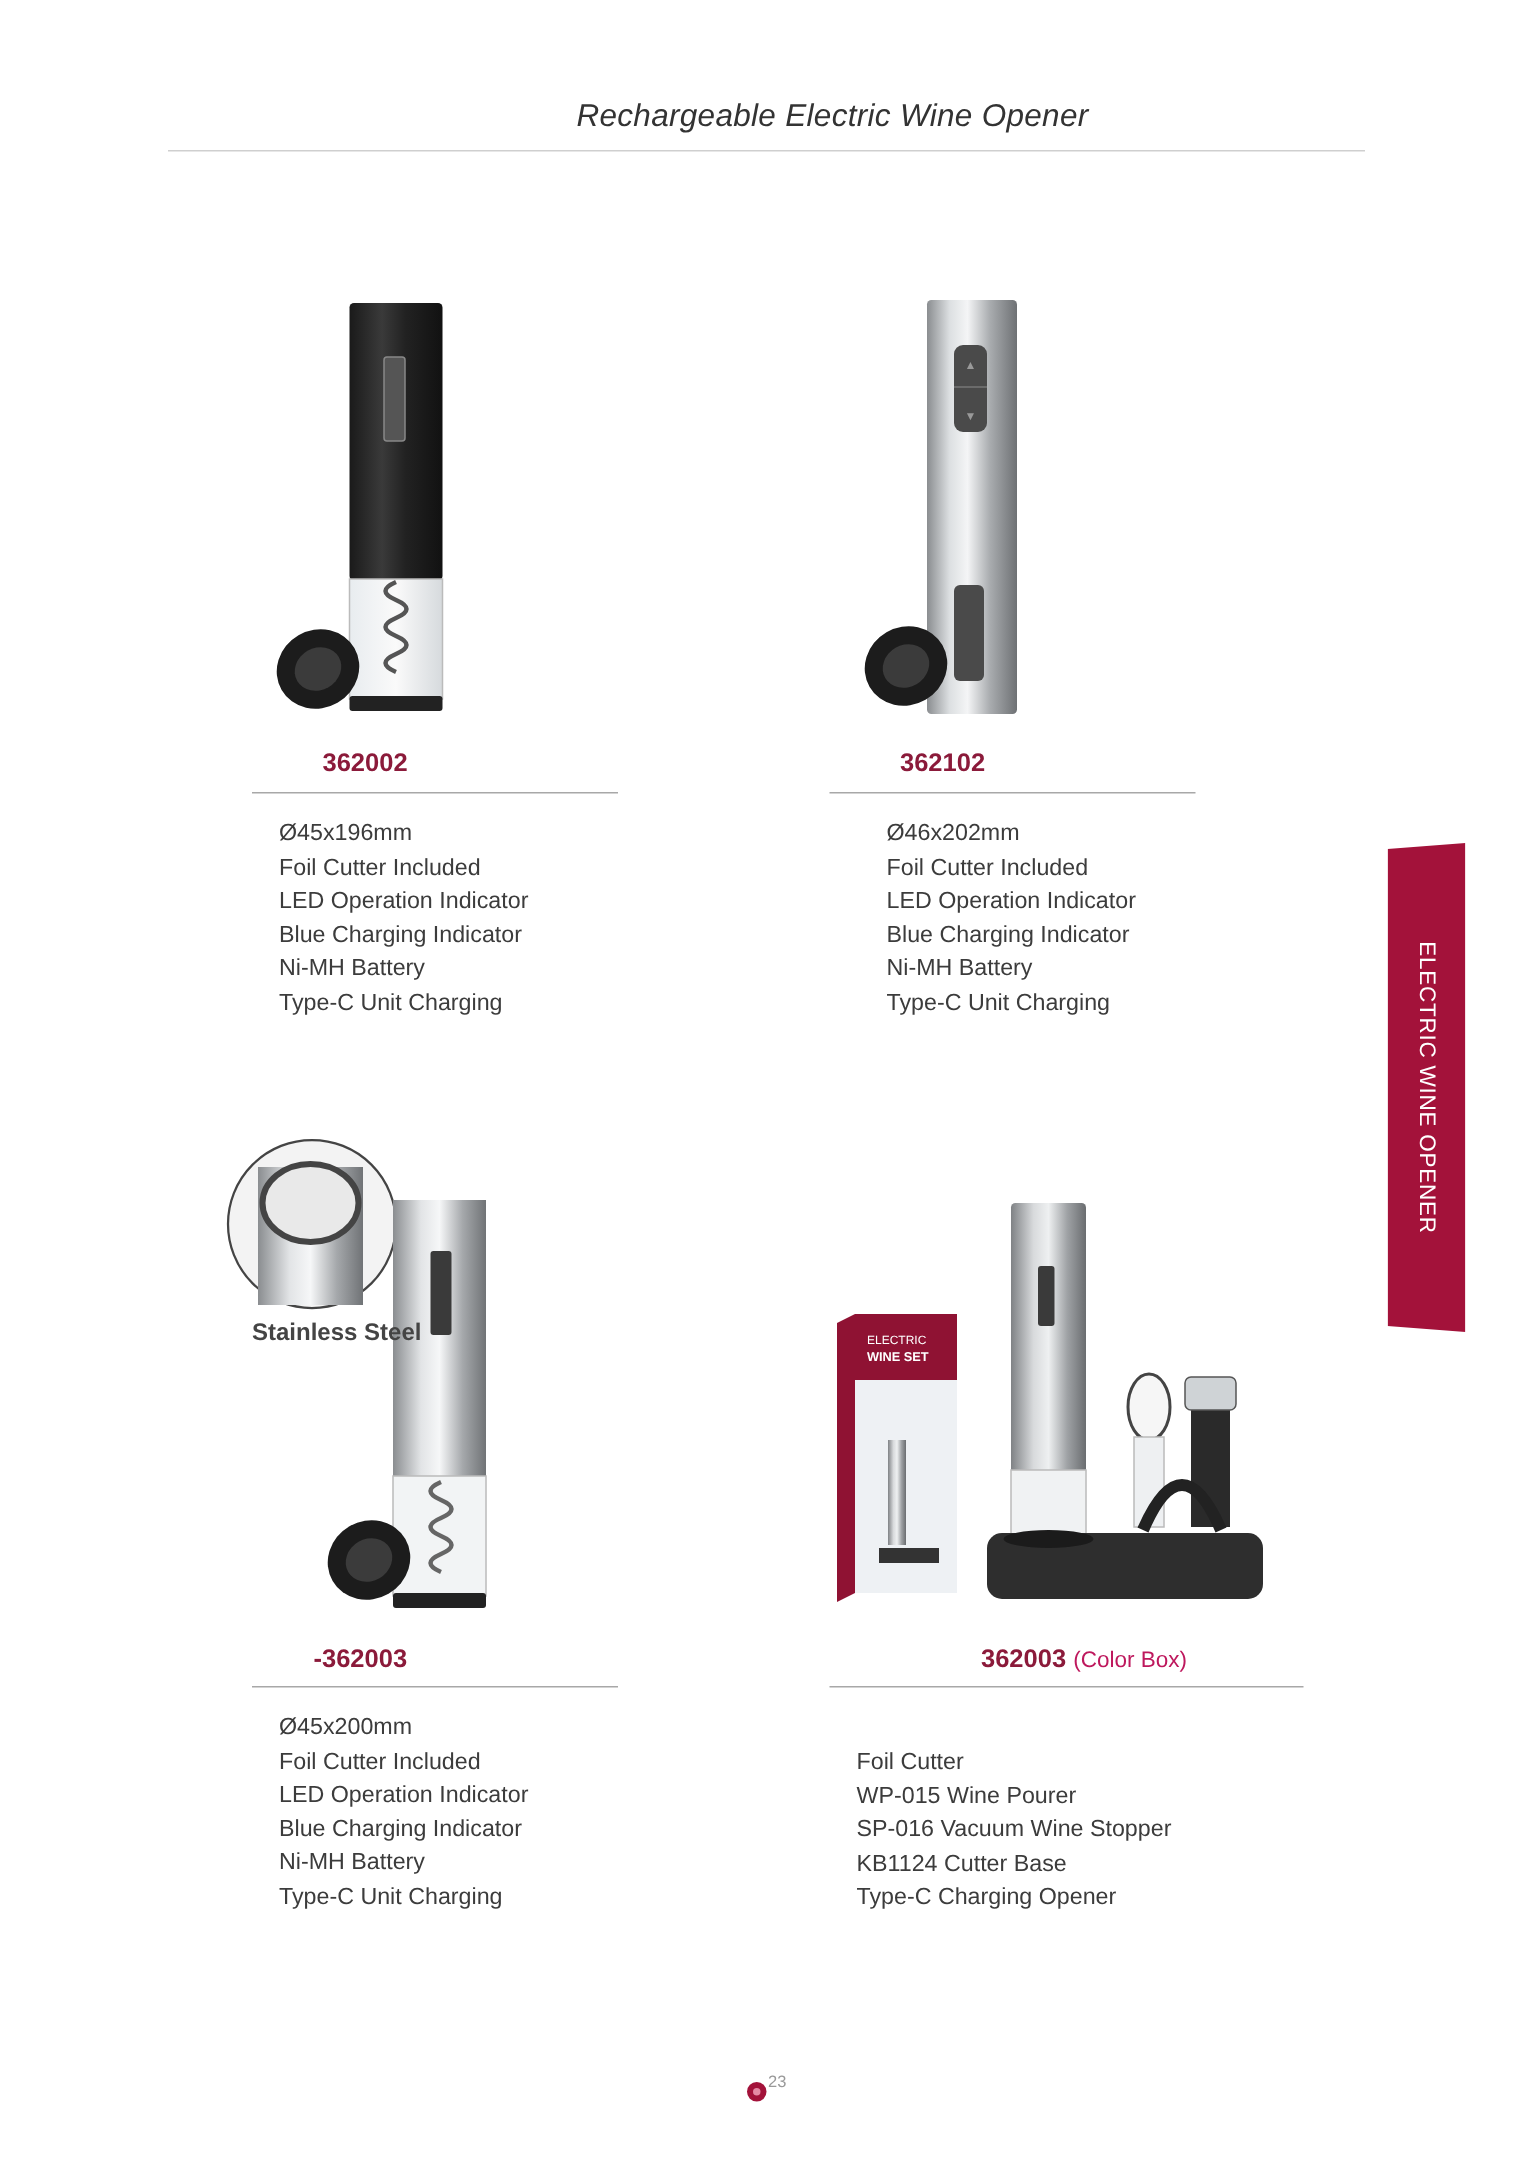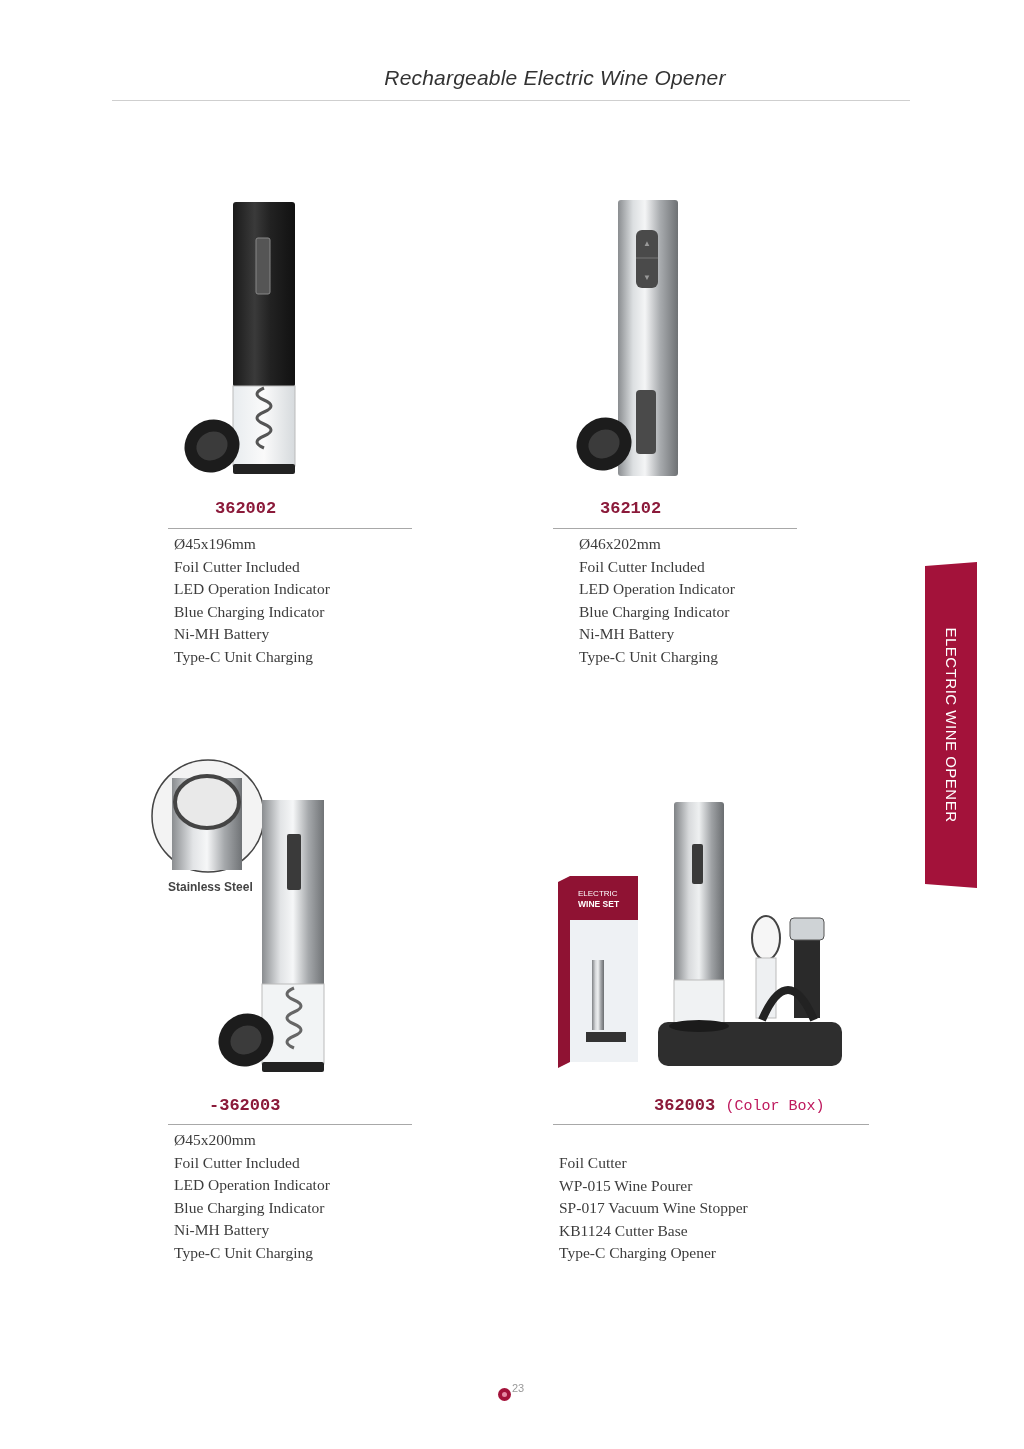--- a/index.html
+++ b/index.html
@@ -3,36 +3,36 @@
 <meta charset="utf-8">
 <style>
   html, body { margin: 0; padding: 0; background: #ffffff; }
   body { width: 1024px; height: 1449px; position: relative; overflow: hidden;
          font-family: "Liberation Sans", "DejaVu Sans", sans-serif; color: #3a3a3a; }
   .page-title { position: absolute; left: 0; width: 1024px; top: 66px; text-align: center;
                 font-size: 21px; font-style: italic; color: #333; letter-spacing: 0.2px; padding-left: 43px; }
   .title-rule { position: absolute; left: 112px; width: 798px; top: 100px; height: 1px; background: #cfcfcf; }
 
   .product-image { position: absolute; }
-  .code { position: absolute; font-size: 17px; font-weight: bold; color: #8b1a3a; font-family: Liberation Mono, monospace; }
+  .code { position: absolute; font-size: 17px; font-weight: bold; color: #8b1a3a; }
   .code-suffix { font-weight: normal; color: #be185d; font-size: 15px; }
   .rule { position: absolute; height: 1px; background: #a8a8a8; }
-  .specs { position: absolute; margin: 0; padding: 0; list-style: none; font-size: 15.5px; line-height: 22.5px; color: #3c3c3c; font-family: Liberation Serif, serif; }
+  .specs { position: absolute; margin: 12px; padding: 0; list-style: none; font-size: 15.5px; line-height: 22.5px; color: #3c3c3c; }
 
   .side-tab { position: absolute; left: 925px; top: 562px; width: 52px; height: 326px; background: #a3123a;
               clip-path: polygon(0 4px, 100% 0, 100% 100%, 0 calc(100% - 4px)); }
   .side-tab span { position: absolute; left: 50%; top: 50%; transform: translate(-50%,-50%) rotate(90deg);
                    white-space: nowrap; color: #fff; font-size: 15px; letter-spacing: 0.5px; }
 
   .page-num { position: absolute; left: 498px; top: 1382px; }
   .page-dot { position: absolute; left: 0; top: 6px; width: 13px; height: 13px; border-radius: 50%; background: #a3123a; }
   .page-dot::after { content: ""; position: absolute; left: 4px; top: 4px; width: 5px; height: 5px; border-radius: 50%; background: #e58aa5; }
   .page-text { position: absolute; left: 14px; top: 0; font-size: 11px; color: #999; }
 
-  .zoom-circle-label { position: absolute; font-size: 12px; font-weight: bold; color: #444; }
+  .zoom-circle-label { position: absolute; font-size: 16px; font-weight: bold; color: #444; }
 </style>
 </head>
 <body>
 
 <div class="page-title">Rechargeable Electric Wine Opener</div>
 <div class="title-rule"></div>
 
 <svg class="product-image" style="left:180px;top:198px" width="130" height="285" viewBox="0 0 130 285">
   <defs>
     <linearGradient id="blk" x1="0" x2="1">
@@ -166,21 +166,21 @@
 </ul>
 
 <div class="code" style="left:654px;top:1096px">
   <span>362003</span>
   <span class="code-suffix">(Color Box)</span>
 </div>
 <div class="rule" style="left:553px;top:1124px;width:316px"></div>
 <ul class="specs" style="left:559px;top:1152px">
   <li>Foil Cutter</li>
   <li>WP-015 Wine Pourer</li>
-  <li>SP-017 Vacuum Wine Stopper</li>
+  <li>SP-016 Vacuum Wine Stopper</li>
   <li>KB1124  Cutter Base</li>
   <li>Type-C Charging Opener</li>
 </ul>
 
 <div class="side-tab">
   <span>ELECTRIC WINE OPENER</span>
 </div>
 
 <div class="page-num">
   <div class="page-dot"></div>

